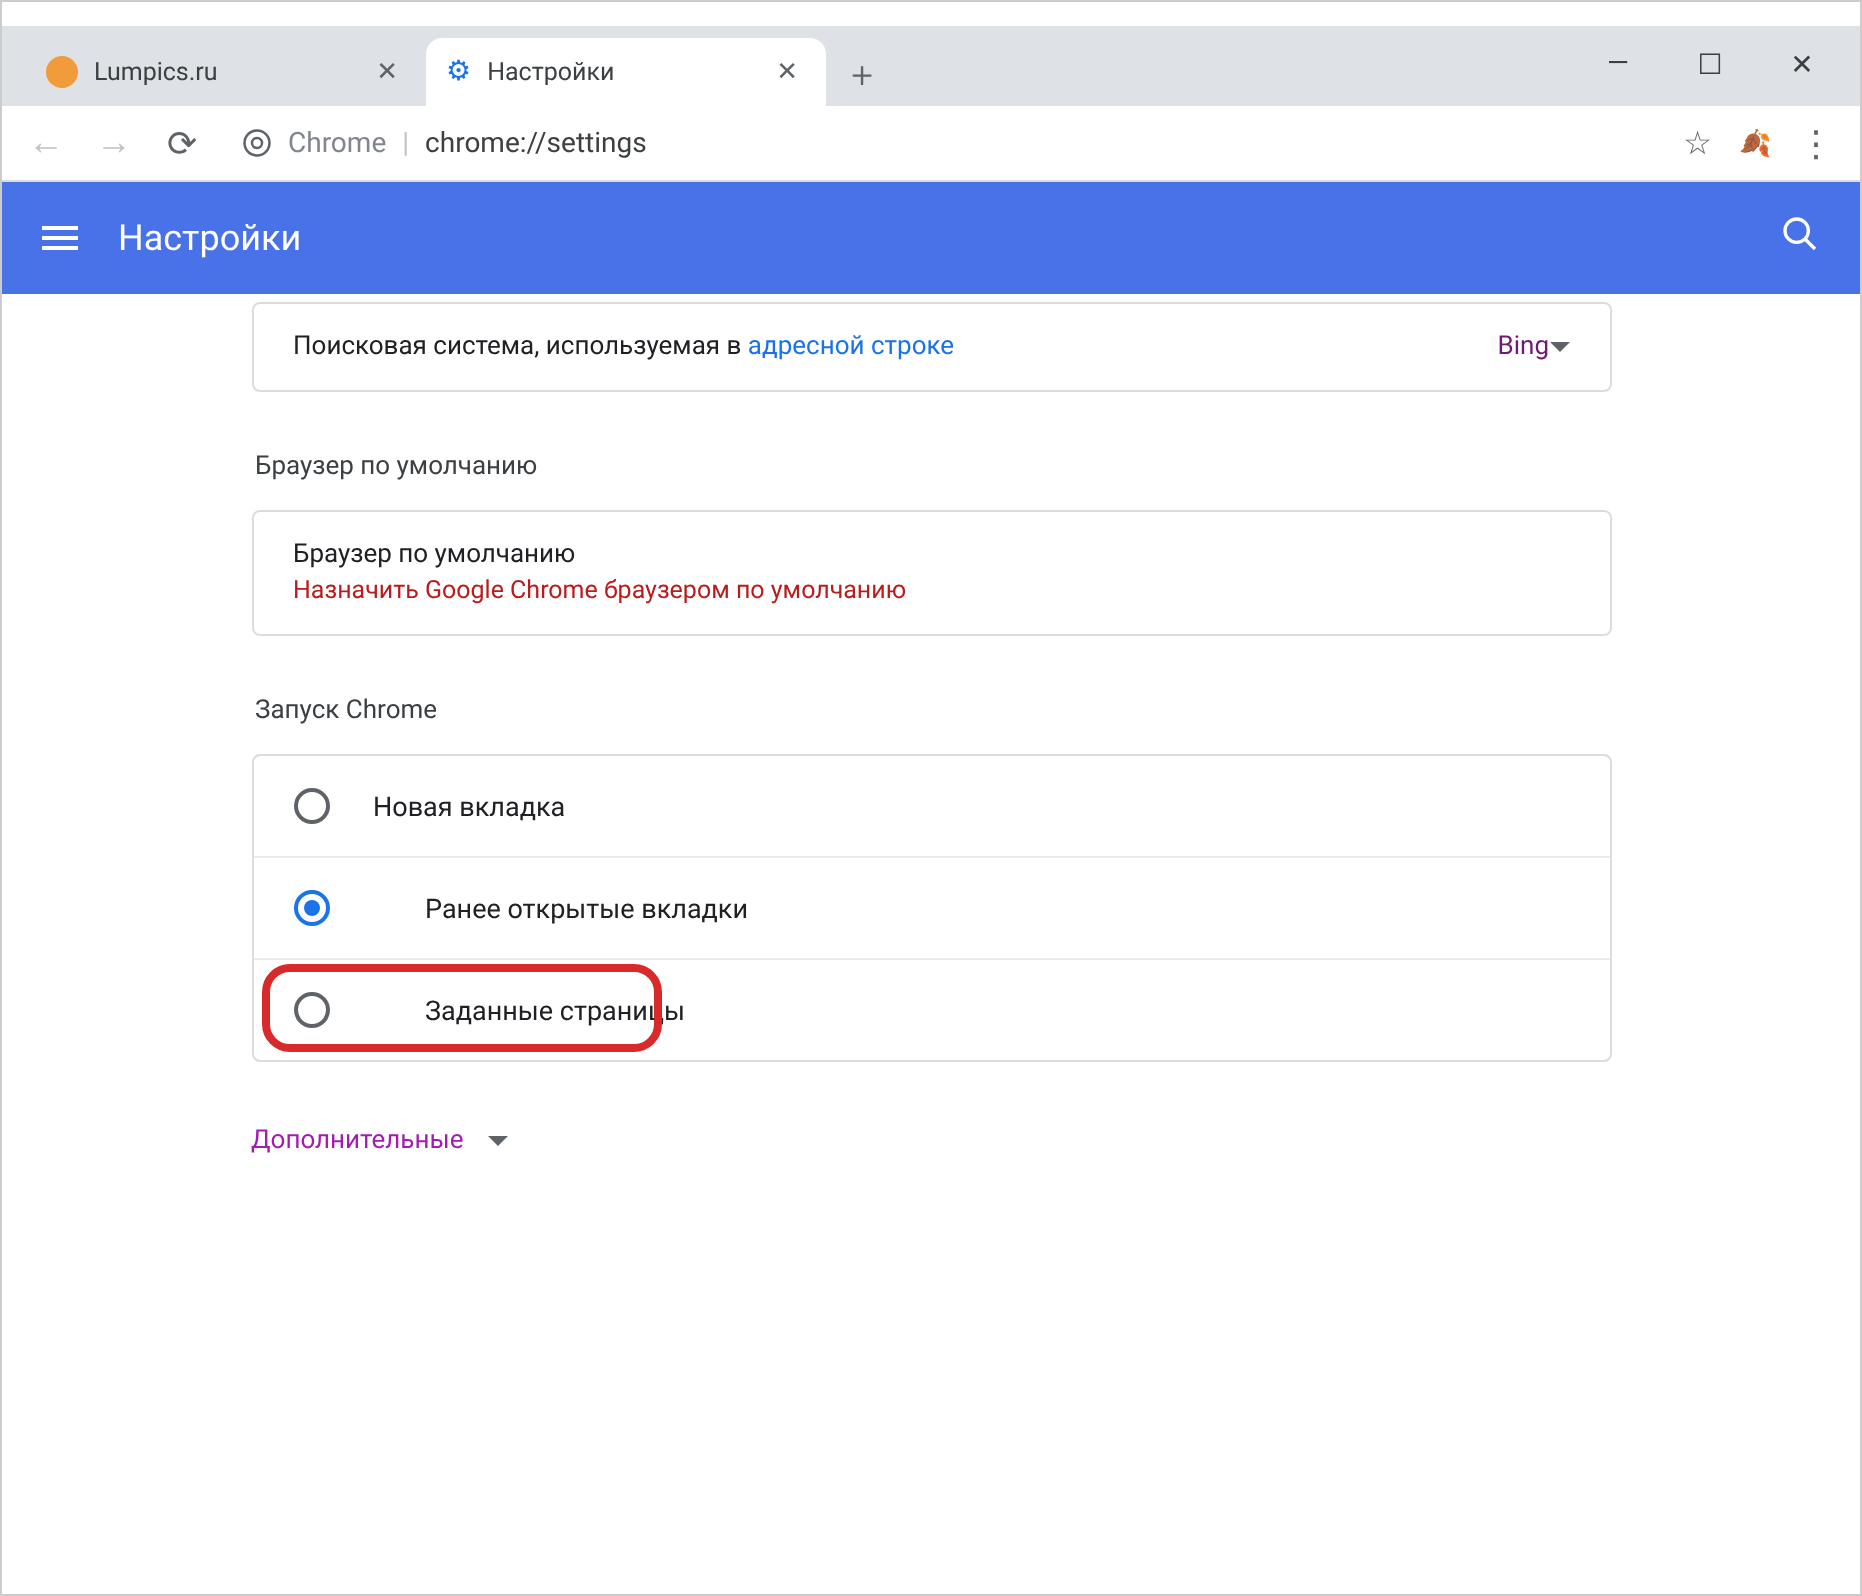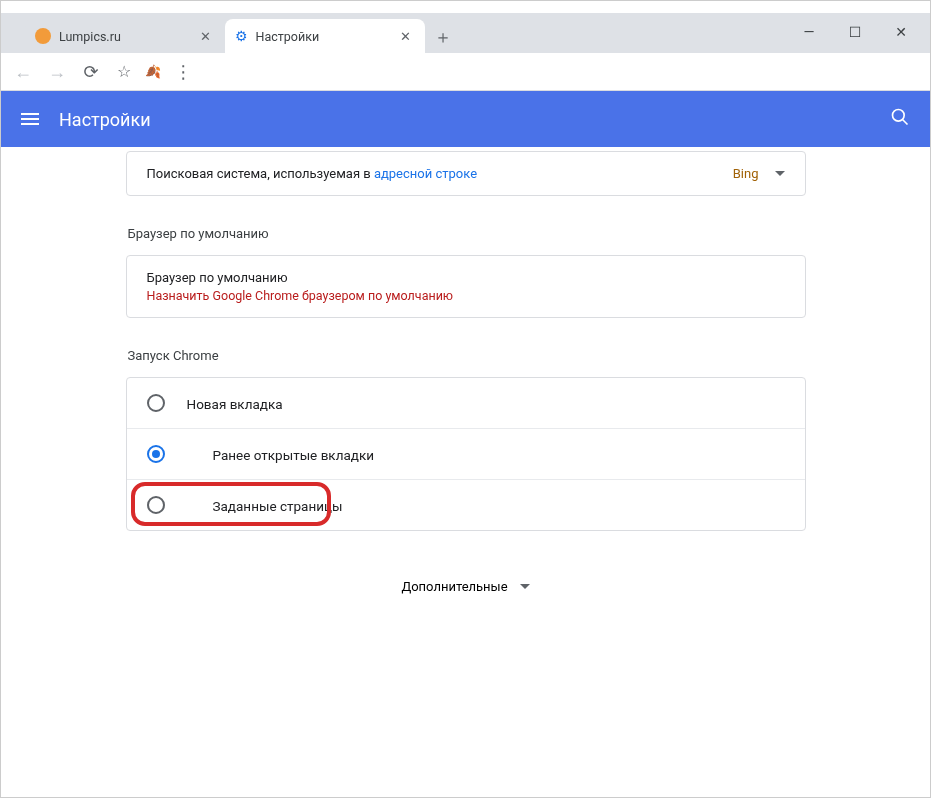--- a/index.html
+++ b/index.html
@@ -19,21 +19,21 @@
     height: 12px;
     background: #fff;
   }
 
   
   .tab-strip {
     display: flex;
     align-items: flex-end;
     background: #dee1e6;
     height: 40px;
-    padding-left: 24px;
+    padding-left: 12px;
   }
   .tab {
     display: flex;
     align-items: center;
     height: 34px;
     padding: 0 10px;
     font-size: 12.5px;
     color: #3c4043;
     border-radius: 8px 8px 0 0;
     position: relative;
@@ -144,21 +144,21 @@
   .card-row {
     display: flex;
     align-items: center;
     padding: 14px 20px;
     font-size: 13px;
     color: #202124;
   }
   .card-row + .card-row { border-top: 1px solid #e8eaed; }
   .card-row .row-label { flex: 1; }
   .link-inline { color: #1a73e8; }
-  .select-val { color: #a16207; margin-right: 16px; text-align: center; }
+  .select-val { color: #701a75; margin-right: 0; text-align: center; }
   .triangle-down {
     width: 0; height: 0;
     border-left: 5px solid transparent; border-right: 5px solid transparent;
     border-top: 5px solid #5f6368;
   }
   .chevron-right { color: #5f6368; font-size: 14px; }
 
   .section-title {
     font-size: 13px;
     color: #3c4043;
@@ -204,25 +204,25 @@
   }
 
   .highlight-ring {
     border: 4px solid #d82a2a;
     border-radius: 14px;
     position: absolute;
     pointer-events: none;
   }
 
   .advanced-row {
-    display:flex; align-items:center; justify-content:center;
+    display:flex; align-items:center; 
     gap: 12px;
-    margin-top: 48px;
+    margin-top: 32px;
     font-size: 13px;
-    color: #000000;
+    color: #a21caf;
   }
 
   
   .content-wrap::-webkit-scrollbar { width: 16px; }
   .content-wrap::-webkit-scrollbar-track { background: #f1f1f1; }
   .content-wrap::-webkit-scrollbar-thumb { background: #c1c1c1; }
 
 </style>
 </head>
 <body>
@@ -245,20 +245,31 @@
     <div class="win-btn">—</div>
     <div class="win-btn">☐</div>
     <div class="win-btn">✕</div>
   </div>
 </div>
 
 <div class="toolbar">
   <div class="nav-btn disabled">←</div>
   <div class="nav-btn disabled">→</div>
   <div class="nav-btn">⟳</div>
+  <div class="omnibox">
+    <span class="secure">
+      <svg width="15" height="15" viewBox="0 0 24 24">
+          <circle cx="12" cy="12" r="10" fill="none" stroke="#5f6368" stroke-width="2"></circle>
+          <circle cx="12" cy="12" r="4" fill="none" stroke="#5f6368" stroke-width="2"></circle>
+        </svg>
+    </span>
+    <span class="host">Chrome</span>
+    <span class="divider">|</span>
+    <span class="path">chrome://settings</span>
+  </div>
   <span class="star">☆</span>
   <span class="ext-icon">🍂</span>
   <span class="menu-dots">⋮</span>
 </div>
 
 <div class="settings-header">
   <div class="hamburger">
       <span></span>
       <span></span>
       <span></span>

